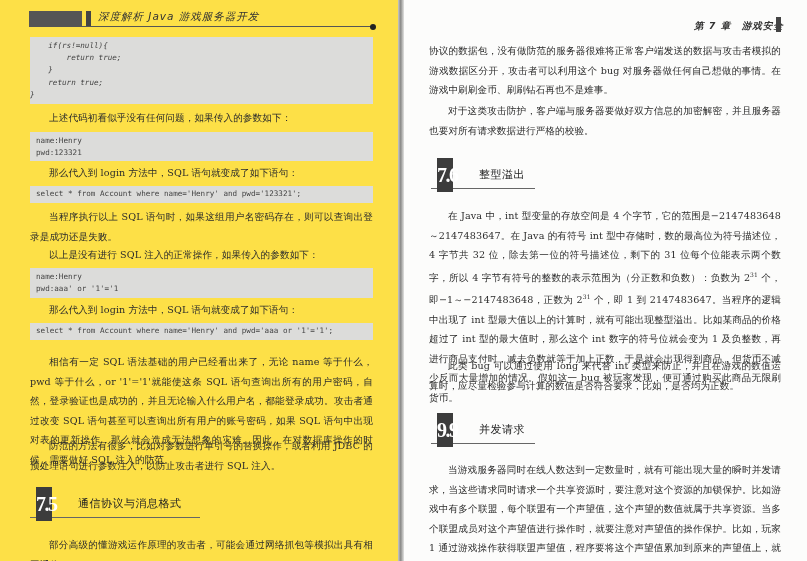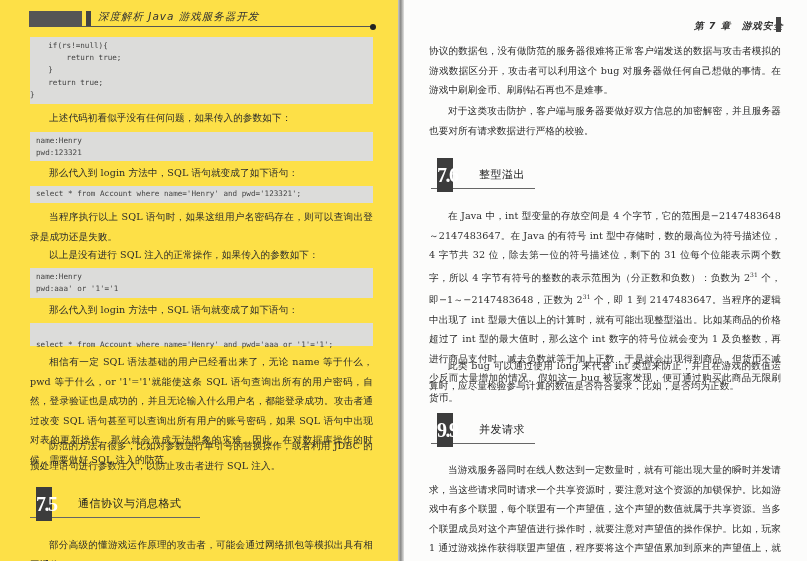--- a/index.html
+++ b/index.html
@@ -90,21 +90,21 @@
 </head>
 <body>
 
 <div class="page page-left">
   <div class="lh-block"></div>
   <div class="lh-bar"></div>
   <div class="lh-title">深度解析 Java 游戏服务器开发</div>
   <div class="lh-rule"></div>
   <div class="lh-dot"></div>
 
-  <div class="code" style="top:37px; width:343px; height:67px; line-height:12.2px; padding-left:0;">    if(rs!=null){
+  <div class="code" style="top:37px; width:343px; height:67px; line-height:12.2px; padding-left:0;font-style:italic;">    if(rs!=null){
         return true;
     }
     return true;
 }</div>
 
   <div class="para indent" style="left:30px; top:108px; width:343px;">上述代码初看似乎没有任何问题，如果传入的参数如下：</div>
 
   <div class="code" style="top:132px; width:343px; height:29px;">name:Henry
 pwd:123321</div>
 
@@ -114,21 +114,21 @@
 
   <div class="para indent" style="left:30px; top:207px; width:343px;">当程序执行以上 SQL 语句时，如果这组用户名密码存在，则可以查询出登录是成功还是失败。</div>
 
   <div class="para indent" style="left:30px; top:245px; width:343px;">以上是没有进行 SQL 注入的正常操作，如果传入的参数如下：</div>
 
   <div class="code" style="top:268px; width:343px; height:30px;">name:Henry
 pwd:aaa' or '1'='1</div>
 
   <div class="para indent" style="left:30px; top:300px; width:343px;">那么代入到 login 方法中，SQL 语句就变成了如下语句：</div>
 
-  <div class="code" style="top:323px; width:343px; height:23px; padding-top:16px;">select * from Account where name='Henry' and pwd='aaa or '1'='1';</div>
+  <div class="code" style="top:323px; width:343px; height:17px; padding-top:2px;">select * from Account where name='Henry' and pwd='aaa or '1'='1';</div>
 
   <div class="para indent" style="left:30px; top:344px; width:343px;margin-top:8px;">相信有一定 SQL 语法基础的用户已经看出来了，无论 name 等于什么，pwd 等于什么，or '1'='1'就能使这条 SQL 语句查询出所有的用户密码，自然，登录验证也是成功的，并且无论输入什么用户名，都能登录成功。攻击者通过改变 SQL 语句甚至可以查询出所有用户的账号密码，如果 SQL 语句中出现对表的更新操作，那么就会造成无法想象的灾难。因此，在对数据库操作的时候，需要做好 SQL 注入的防范。</div>
 
   <div class="para indent" style="left:30px; top:436px; width:343px;">防范的方法有很多，比如对参数进行单引号的替换操作，或者利用 JDBC 的预处理语句进行参数注入，以防止攻击者进行 SQL 注入。</div>
 
   <div class="section" style="left:30px; top:487px; width:170px;">
     <div class="rule" style="width:170px;"></div>
     <div class="badge">7.5</div>
     <div class="stitle">通信协议与消息格式</div>
   </div>

